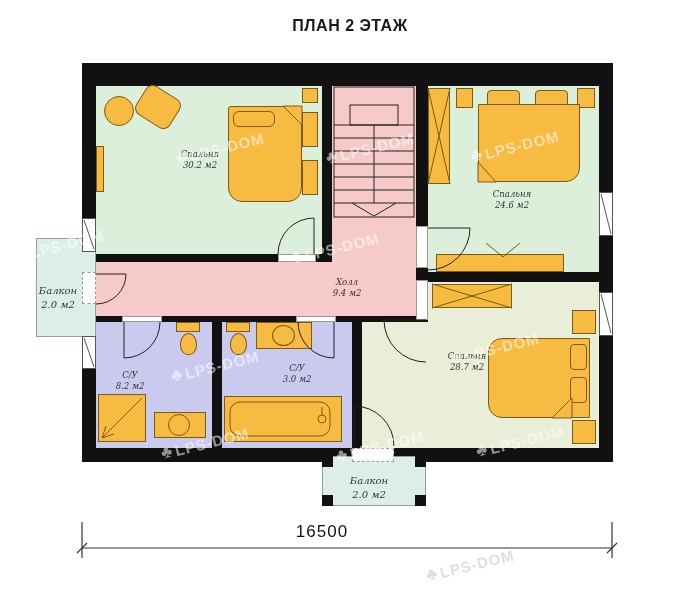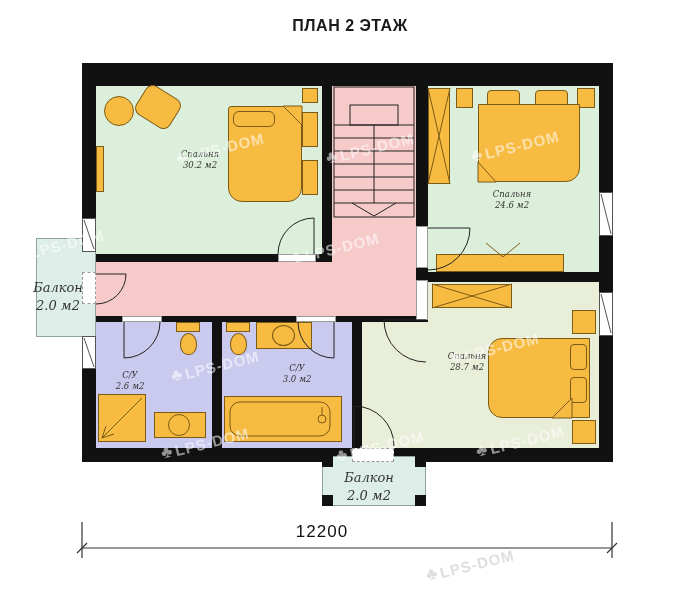--- a/index.html
+++ b/index.html
@@ -13,21 +13,21 @@
   .win { position:absolute; background:#fff; border:1px solid #555; z-index:3; }
   .furn { position:absolute; background:#f7bb42; border:1px solid #7c5b16; z-index:2; }
   .furn.outline { background:transparent; }
   .furn.round { border-radius:50%; }
   .balc { position:absolute; background:#ddeee8; border:1px solid #8fa39d; z-index:1; }
   .pillar { position:absolute; background:#111; z-index:2; }
   svg.overlay { position:absolute; left:0; top:0; z-index:4; pointer-events:none; }
   .label { position:absolute; z-index:5; transform:translate(-50%,-50%); text-align:center;
     font:italic 8.5px "DejaVu Serif",serif; color:#333; line-height:1.35; width:90px; }
   .label span { display:block; }
-  .label.small { font-size:13px; width:60px; }
+  .label.small { font-size:10px; width:60px; }
   .wm { position:absolute; z-index:6; display:flex; align-items:center; gap:2px;
     transform:rotate(-14deg); font:bold 15px "Liberation Sans",sans-serif;
     color:rgba(255,255,255,0.55); letter-spacing:1px; pointer-events:none; white-space:nowrap; }
   .wm .tree { font-size:17px; }
   .wm.gray { color:rgba(160,160,160,0.35); }
   #dim-label { position:absolute; left:322px; top:522px; transform:translateX(-50%);
     font:17px "Liberation Sans",sans-serif; color:#111; z-index:5; letter-spacing:1px; }
 </style>
 </head>
 <body>
@@ -160,42 +160,46 @@
   </svg>
 
   <div class="label" style="left:200px; top:160px;">
     <span>Спальня</span>
       <span>30.2 м2</span>
   </div>
   <div class="label" style="left:512px; top:200px;">
     <span>Спальня</span>
       <span>24.6 м2</span>
   </div>
+  <div class="label" style="left:347px; top:288px;">
+    <span>Холл</span>
+      <span>9.4 м2</span>
+  </div>
   <div class="label" style="left:130px; top:381px;">
     <span>С/У</span>
-      <span>2.6 м2</span>
+      <span>8.2 м2</span>
   </div>
   <div class="label" style="left:297px; top:374px;">
     <span>С/У</span>
       <span>3.0 м2</span>
   </div>
   <div class="label" style="left:467px; top:362px;">
     <span>Спальня</span>
       <span>28.7 м2</span>
   </div>
   <div class="label small" style="left:58px; top:297px;">
     <span>Балкон</span>
       <span>2.0 м2</span>
   </div>
   <div class="label small" style="left:369px; top:487px;">
     <span>Балкон</span>
       <span>2.0 м2</span>
   </div>
 
-  <div id="dim-label">12200</div>
+  <div id="dim-label">16500</div>
 
   <div class="wm" style="left:15px;  top:235px;">
       <span class="tree">♣</span>
       <span>LPS-DOM</span>
     </div>
   <div class="wm" style="left:175px; top:138px;">
       <span class="tree">♣</span>
       <span>LPS-DOM</span>
     </div>
   <div class="wm" style="left:325px; top:138px;">

